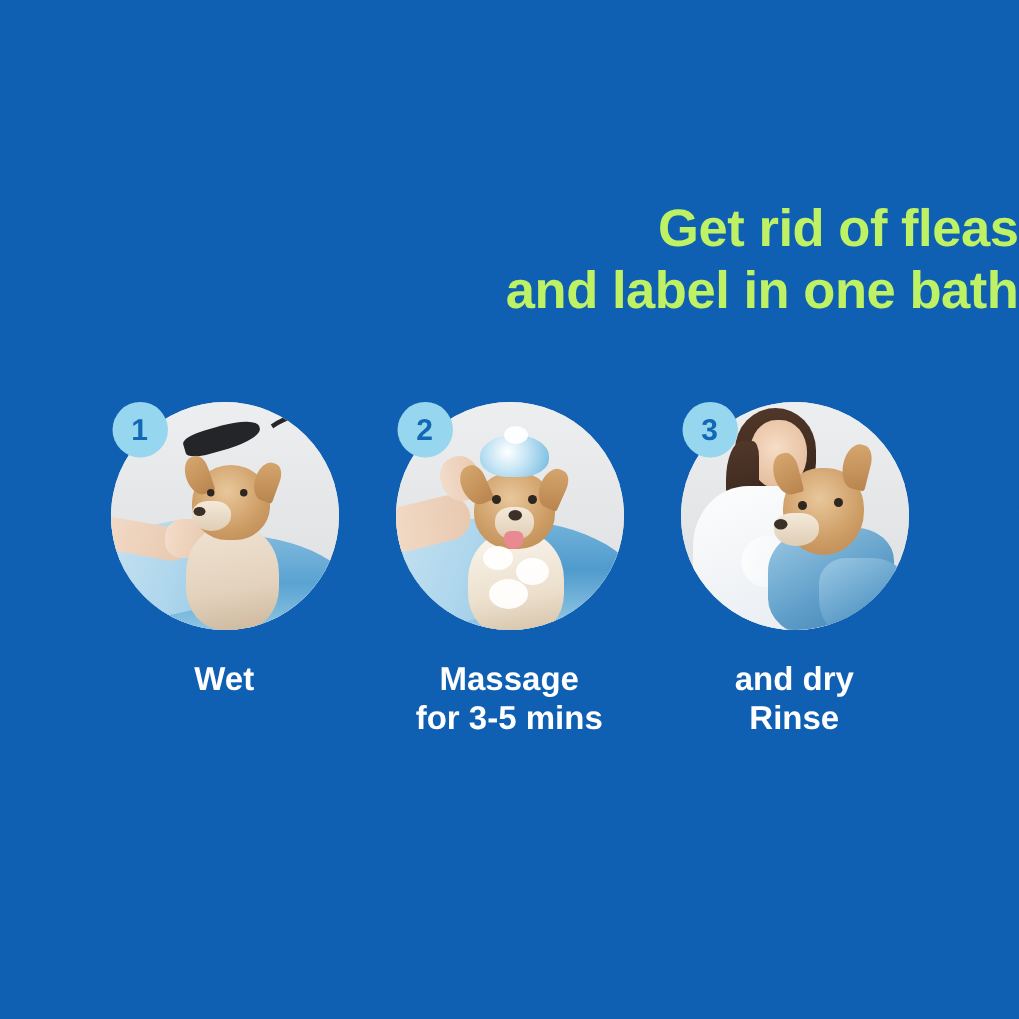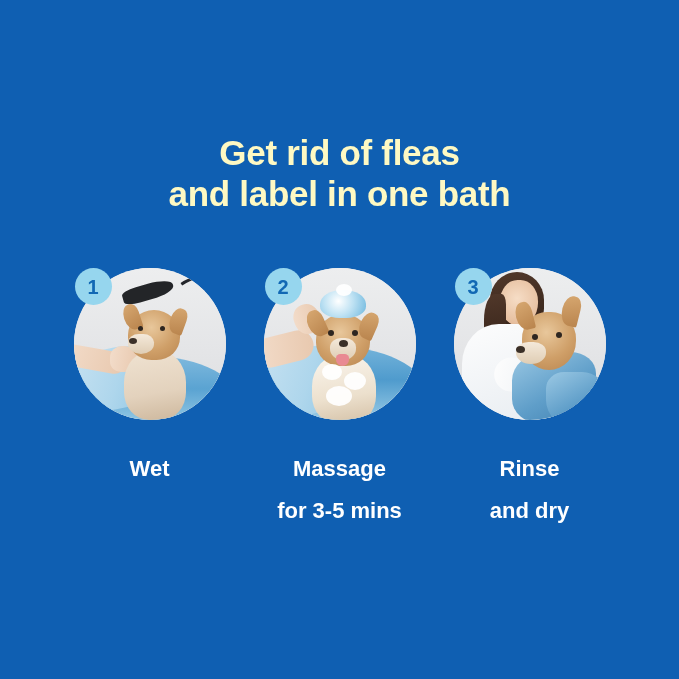--- a/index.html
+++ b/index.html
@@ -20,22 +20,22 @@
     background: #0f5fb2;
     box-sizing: border-box;
   }
 
   
   .title {
     position: absolute;
     top: 132px;
     left: 0;
     width: 679px;
-    text-align: center;
-    color: #fef9c3;
+    text-align: right;
+    color: #bef264;
     font-size: 35px;
     font-weight: bold;
     line-height: 41px;
     letter-spacing: -0.3px;
   }
   .title-line { display: block; }
 
   
   .steps {
     position: absolute;
@@ -191,21 +191,21 @@
   
   .caption {
     margin-top: 20px;
     text-align: center;
     color: #ffffff;
     font-size: 22px;
     font-weight: bold;
     line-height: 26px;
     white-space: nowrap;
   }
-  .caption-line { display: block; margin-top: 16px; }
+  .caption-line { display: block; }
 
   
   .footer {
     position: absolute;
     left: 0;
     top: 625px;
     width: 679px;
     text-align: center;
     color: #ffffff;
     font-size: 13.5px;
@@ -306,21 +306,21 @@
           <div class="dog-ear" style="left:108px; top:28px; width:18px; height:30px; transform:rotate(14deg);"></div>
           <div class="dog-snout" style="left:62px; top:74px; width:30px; height:22px;"></div>
           <div class="dog-nose" style="left:62px; top:78px; width:9px; height:7px;"></div>
           <div class="dog-eye" style="left:78px; top:66px; width:6px; height:6px;"></div>
           <div class="dog-eye" style="left:102px; top:64px; width:6px; height:6px;"></div>
           <div class="towel" style="left:92px; top:104px; width:60px; height:56px; border-radius:30% 40% 40% 50%;"></div>
         </div>
         <div class="badge">3</div>
       </div>
       <div class="caption">
+        <span class="caption-line">and dry</span>
         <span class="caption-line">Rinse</span>
-        <span class="caption-line">and dry</span>
       </div>
     </div>
 
   </div>
 
 
 </div>
 
 </body></html>

